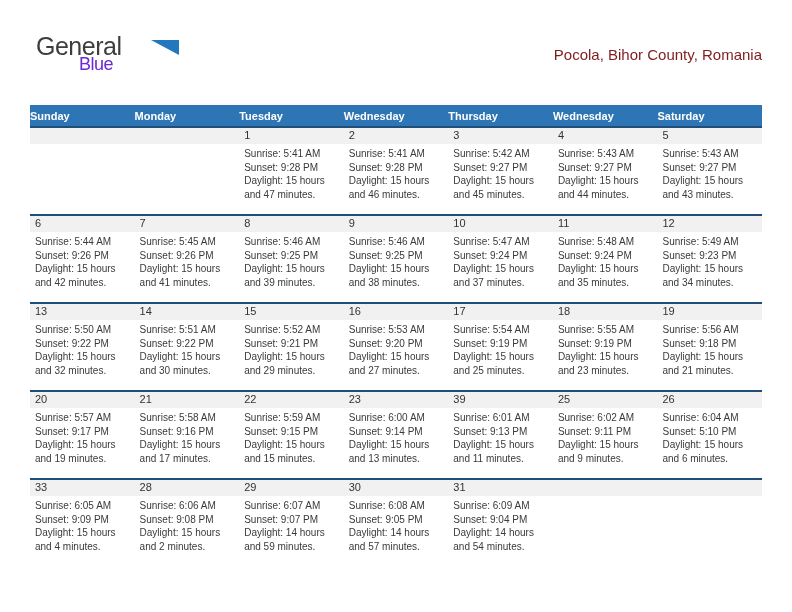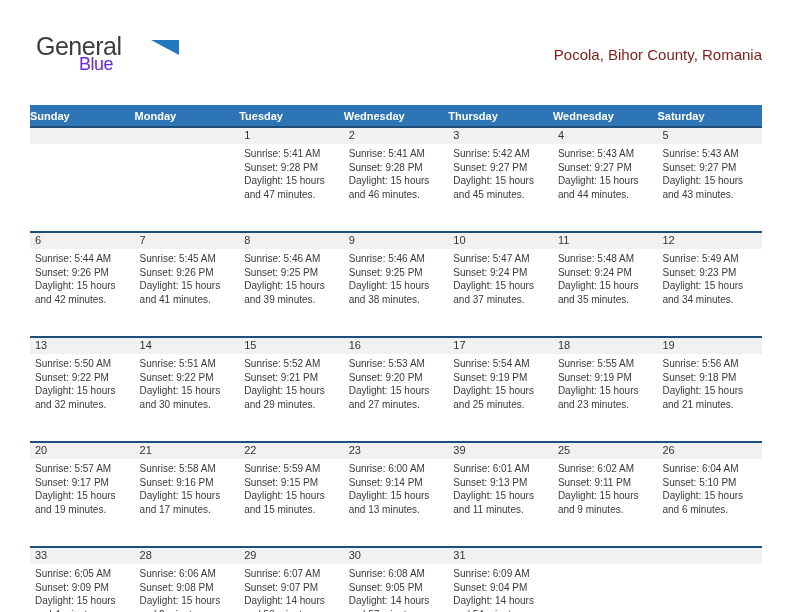--- a/index.html
+++ b/index.html
@@ -18,21 +18,21 @@
   .cal-subtitle{font-size:15px;color:#7f1d1d;font-weight:400;margin:10px 0 0 0;line-height:1.2;}
 
   
   .calendar{position:absolute;left:30px;right:30px;top:105px;}
   .weekday-row{display:flex;background:#2E75B5;height:21px;align-items:center;}
   .weekday-row .wd{flex:1 1 0;color:#ffffff;font-size:11px;font-weight:700;}
 
   .week{border-top:2px solid #1F4E79;}
   .num-row{display:flex;background:#F1F1F1;height:16px;}
   .num-row .nc{flex:1 1 0;font-size:11px;color:#333333;padding:1px 0 0 5px;box-sizing:border-box;}
-  .det-row{display:flex;background:#ffffff;height:87px;}
+  .det-row{display:flex;background:#ffffff;height:70px;}
   .det-row .dc{flex:1 1 0;padding:3px 2px 0 5px;box-sizing:border-box;overflow:hidden;}
   .dc .ln{font-size:10px;line-height:13.5px;color:#3a3a3a;white-space:nowrap;}
 </style>
 </head>
 <body>
 
 <div class="page">
 
   <div class="logo">
     <div class="logo-line1">

